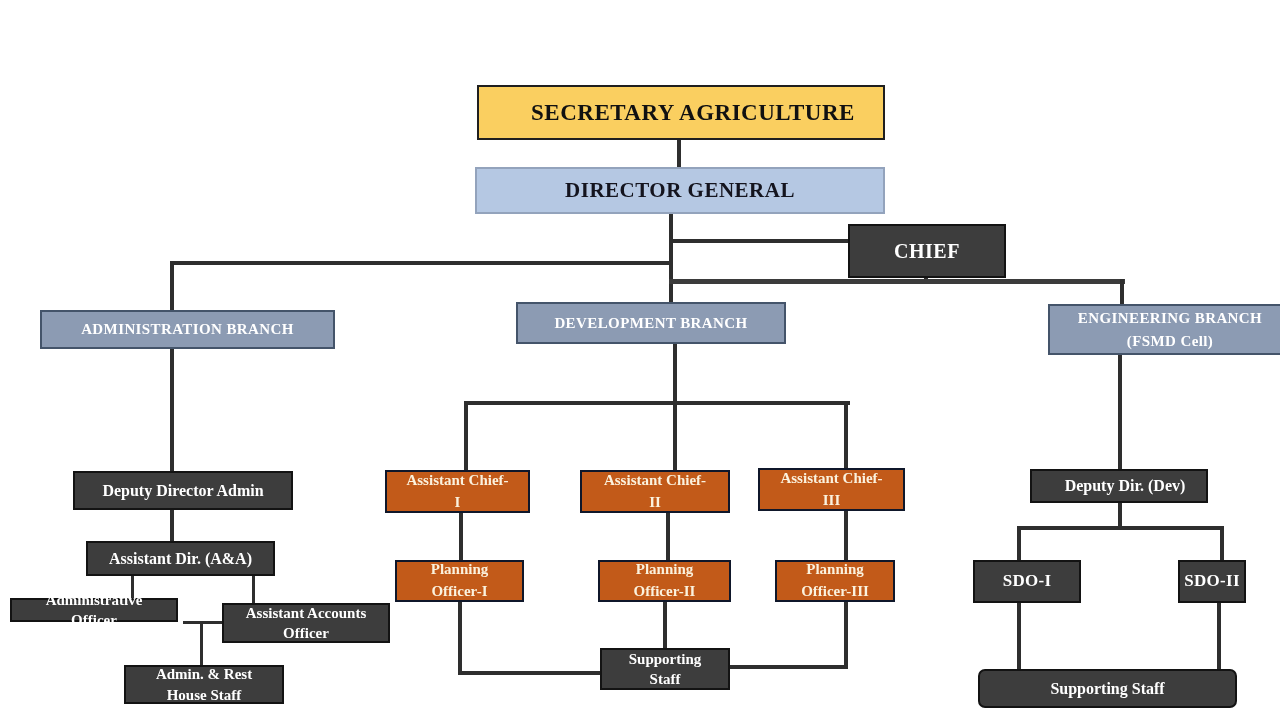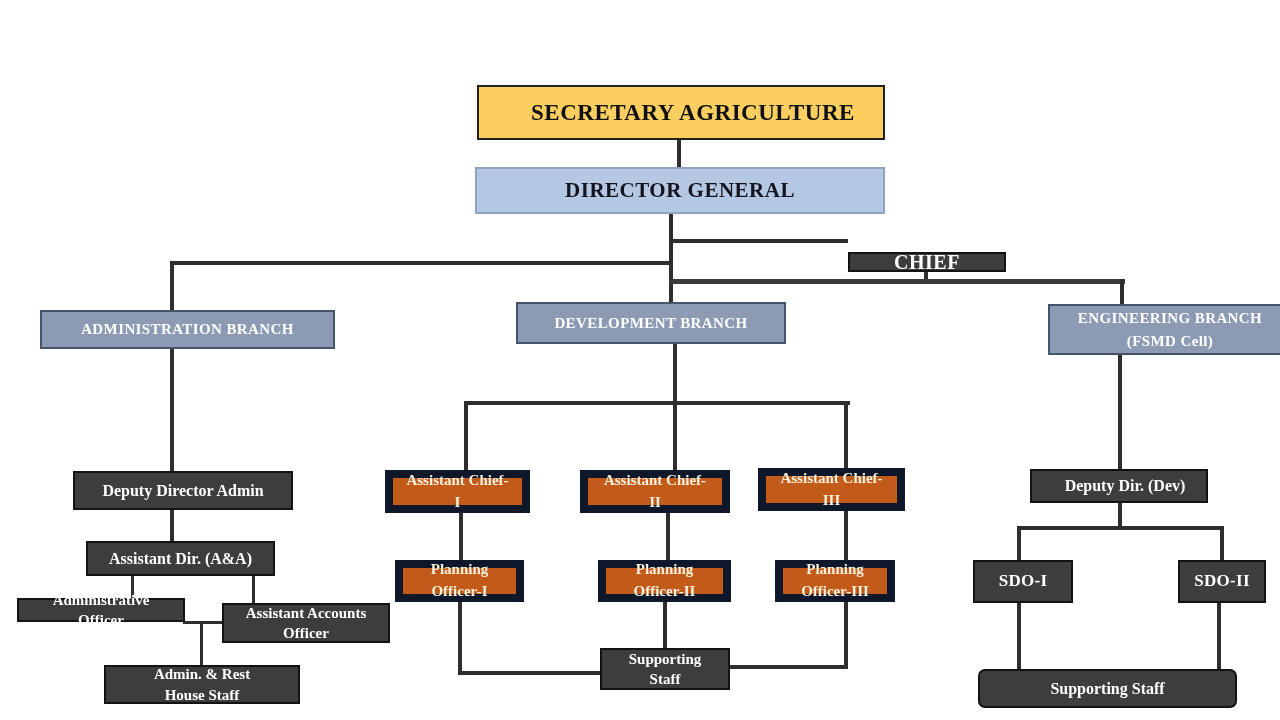--- a/index.html
+++ b/index.html
@@ -12,21 +12,21 @@
     align-items:center;justify-content:center;text-align:center;line-height:1.35;
   }
   .node span{display:block;}
   .yellow{background:#FACF60;border:2px solid #1f1f1f;color:#111111;font-size:23px;letter-spacing:.5px;}
   .ltblue{background:#B5C8E3;border:2px solid #93A3BC;color:#14141e;font-size:21px;letter-spacing:.5px;}
   .branch{background:#8C9BB3;border:2px solid #44546A;color:#ffffff;font-size:15px;letter-spacing:.4px;line-height:1.5;}
   .dark{background:#3D3D3D;border:2px solid #131313;color:#ffffff;font-size:15px;}
   .dark.big{font-size:20px;letter-spacing:.5px;}
   .dark.mid{font-size:16px;}
   .dark.sdo{font-size:17px;letter-spacing:.3px;}
-  .orange{background:#C25A19;border:8px solid #0f172a;color:#FBF2DE;font-size:15px;line-height:1.45;}
+  .orange{background:#C25A19;border:2px solid #0f172a;color:#FBF2DE;font-size:15px;line-height:1.45;}
   .vl,.hl{position:absolute;background:#2E2E2E;}
   .vl{width:4px;}
   .hl{height:4px;}
   .vl.thin{width:3px;}
   .hl.thin{height:3px;}
   .hl.thick{height:5px;background:#3B3B3B;}
 </style>
 </head>
 <body>
 
@@ -66,50 +66,50 @@
   <div class="vl" style="left:1220px;top:526px;height:34px;"></div>
   <div class="vl" style="left:1017px;top:603px;height:66px;"></div>
   <div class="vl" style="left:1217px;top:603px;height:66px;"></div>
 
   <div class="node yellow" style="left:477px;top:85px;width:408px;height:55px;padding-left:24px;">
     <span>SECRETARY AGRICULTURE</span>
   </div>
   <div class="node ltblue" style="left:475px;top:167px;width:410px;height:47px;text-align:right;">
     <span>DIRECTOR GENERAL</span>
   </div>
-  <div class="node dark big" style="left:848px;top:224px;width:158px;height:20px;margin-top:28px;">
+  <div class="node dark big" style="left:848px;top:224px;width:158px;height:54px;">
     <span>CHIEF</span>
   </div>
 
   <div class="node branch" style="left:40px;top:310px;width:295px;height:39px;">
     <span>ADMINISTRATION BRANCH</span>
   </div>
   <div class="node branch" style="left:516px;top:302px;width:270px;height:42px;">
     <span>DEVELOPMENT BRANCH</span>
   </div>
   <div class="node branch" style="left:1048px;top:304px;width:244px;height:51px;">
     <span>ENGINEERING BRANCH</span>
     <span>(FSMD Cell)</span>
   </div>
 
   <div class="node dark mid" style="left:73px;top:471px;width:220px;height:39px;">
     <span>Deputy Director Admin</span>
   </div>
   <div class="node dark mid" style="left:86px;top:541px;width:189px;height:35px;">
     <span>Assistant Dir. (A&amp;A)</span>
   </div>
-  <div class="node dark" style="left:17px;top:598px;width:168px;height:24px;">
+  <div class="node dark" style="left:10px;top:598px;width:168px;height:24px;">
     <span>Administrative</span>
     <span>Officer</span>
   </div>
   <div class="node dark" style="left:222px;top:603px;width:168px;height:40px;">
     <span>Assistant Accounts</span>
     <span>Officer</span>
   </div>
-  <div class="node dark" style="left:104px;top:665px;width:196px;height:39px;">
+  <div class="node dark" style="left:124px;top:665px;width:160px;height:39px;">
     <span>Admin. &amp; Rest</span>
     <span>House Staff</span>
   </div>
 
   <div class="node orange" style="left:385px;top:470px;width:145px;height:43px;">
     <span>Assistant Chief-</span>
     <span>I</span>
   </div>
   <div class="node orange" style="left:580px;top:470px;width:150px;height:43px;">
     <span>Assistant Chief-</span>
@@ -132,23 +132,23 @@
     <span>Officer-III</span>
   </div>
   <div class="node dark" style="left:600px;top:648px;width:130px;height:42px;">
     <span>Supporting</span>
     <span>Staff</span>
   </div>
 
   <div class="node dark mid" style="left:1030px;top:469px;width:178px;height:34px;padding-left:12px;">
     <span>Deputy Dir. (Dev)</span>
   </div>
-  <div class="node dark sdo" style="left:973px;top:560px;width:100px;height:43px;text-align:center;">
+  <div class="node dark sdo" style="left:973px;top:560px;width:108px;height:43px;text-align:center;">
     <span>SDO-I</span>
   </div>
-  <div class="node dark sdo" style="left:1178px;top:560px;width:88px;height:43px;">
+  <div class="node dark sdo" style="left:1178px;top:560px;width:68px;height:43px;">
     <span>SDO-II</span>
   </div>
   <div class="node dark mid" style="left:978px;top:669px;width:259px;height:39px;border-radius:7px;">
     <span>Supporting Staff</span>
   </div>
 
 </div>
 
 </body></html>

